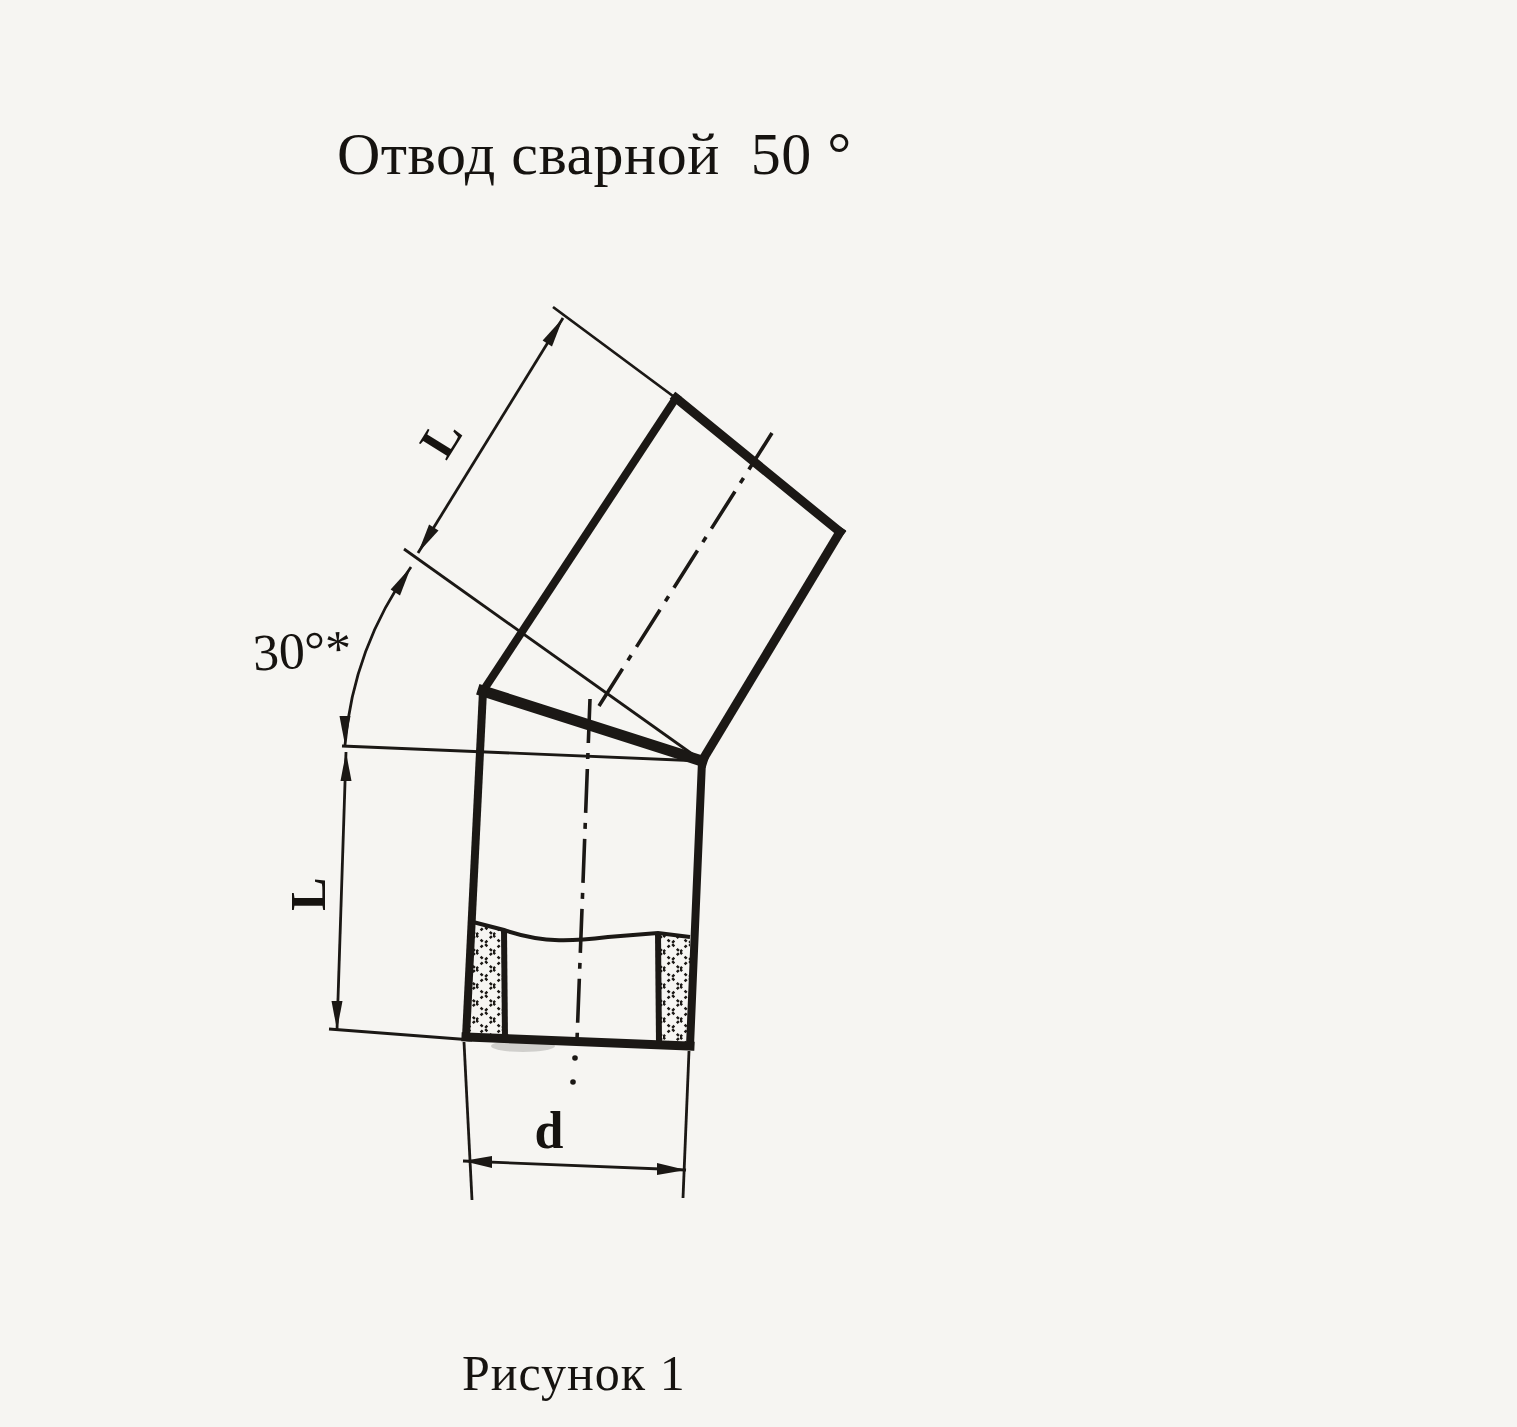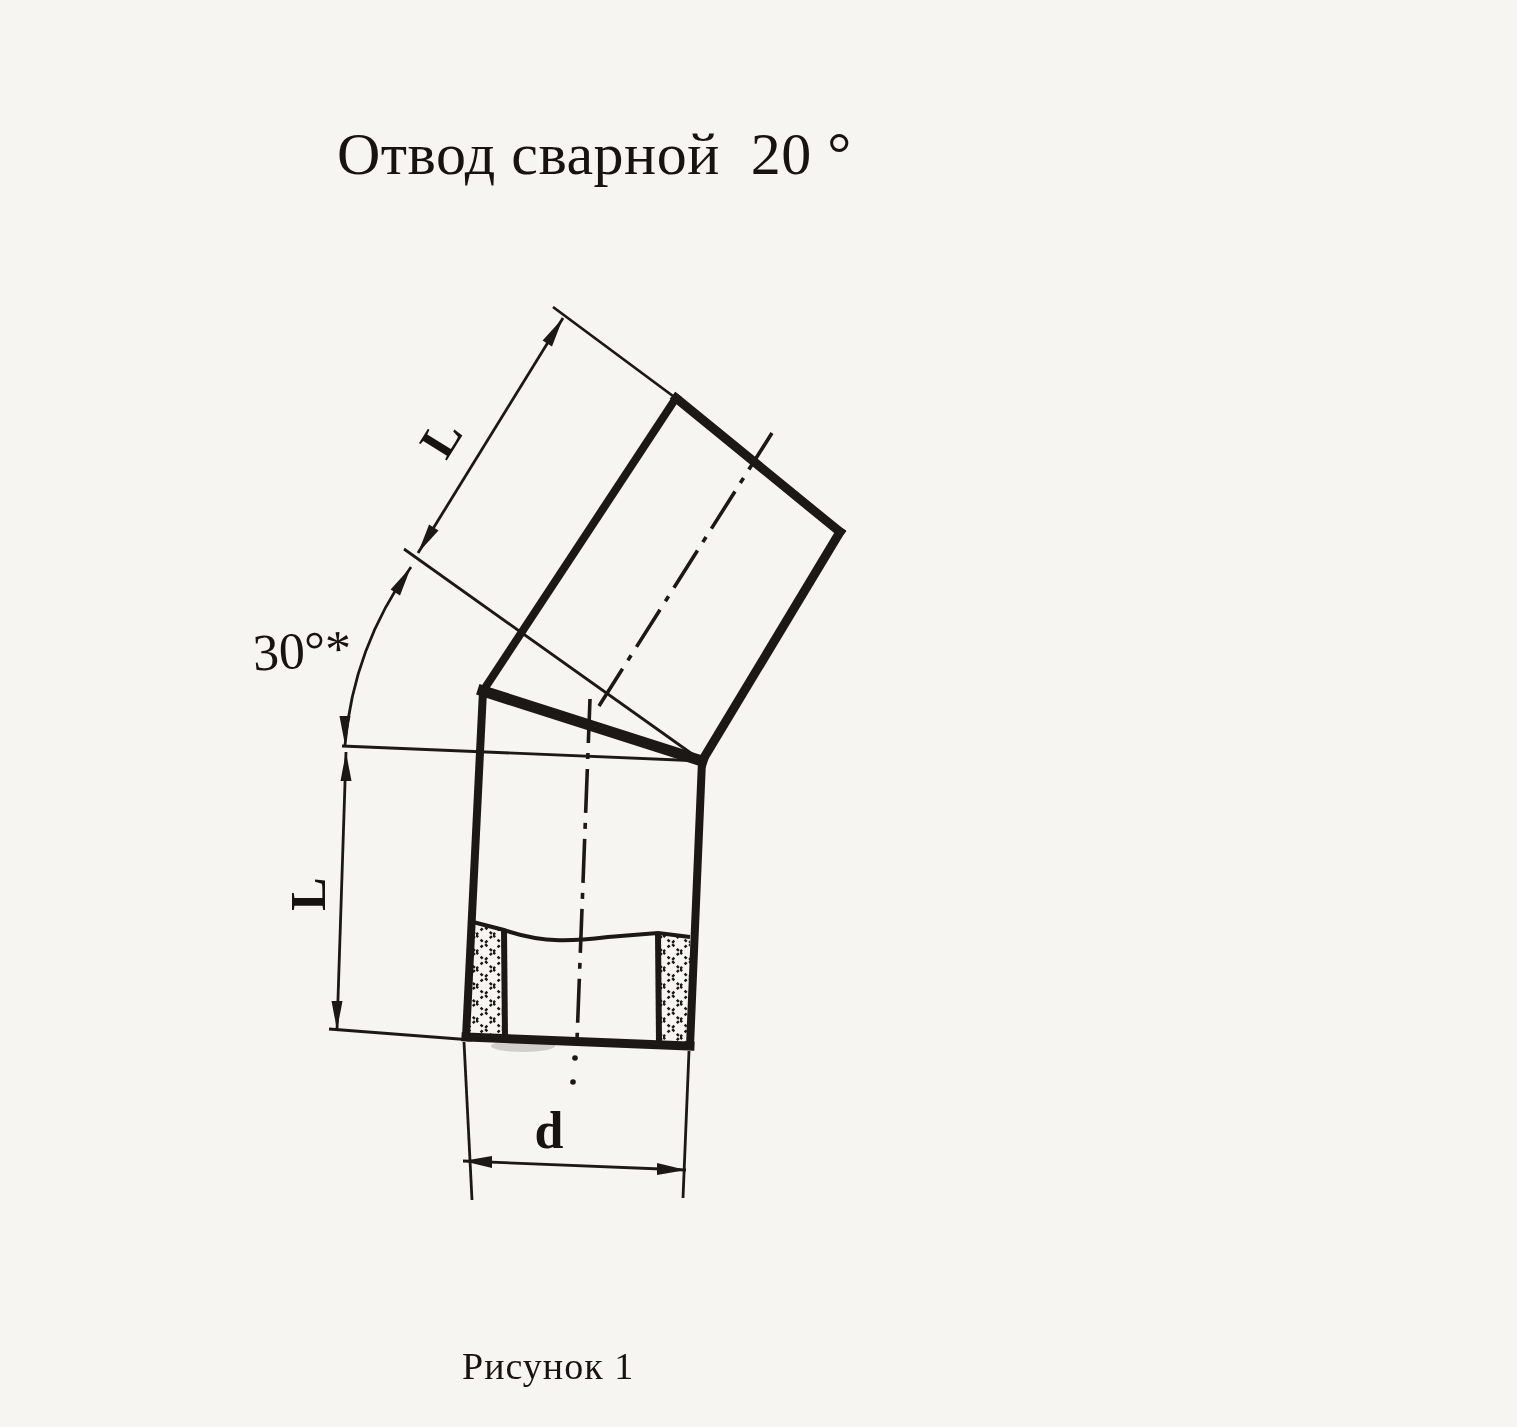--- a/index.html
+++ b/index.html
@@ -12,34 +12,34 @@
     overflow:hidden;
   }
   .title{
     position:absolute;left:337px;top:121px;
     font-size:60px;line-height:1.1;
     white-space:pre;letter-spacing:0.5px;
     color:#161310;
   }
   .caption{
     position:absolute;left:462px;top:1346px;
-    font-size:38px;line-height:1.1;
+    font-size:50px;line-height:1.1;
     letter-spacing:1px;color:#161310;
   }
   svg.drawing{position:absolute;left:0;top:0;}
   .ink{stroke:#1b1815;fill:none;}
   .arrow{fill:#1b1815;stroke:none;}
   text.lbl{fill:#161310;font-family:"Liberation Serif", serif;}
 </style>
 </head>
 <body>
 
 <div class="page">
 
-  <div class="title">Отвод сварной  20 °</div>
+  <div class="title">Отвод сварной  50 °</div>
 
   <svg class="drawing" width="1517" height="1427" viewBox="0 0 1517 1427">
 
     <defs>
       <pattern id="xhatch" width="17" height="17" patternUnits="userSpaceOnUse">
         <path d="M0,17 L17,0 M0,0 L17,17" stroke="#1b1815" stroke-width="2.4" stroke-dasharray="3 3.5" fill="none"></path>
       </pattern>
     </defs>
 
     <ellipse cx="523" cy="1046" rx="32" ry="6" fill="#8a8a88" opacity="0.35"></ellipse>

